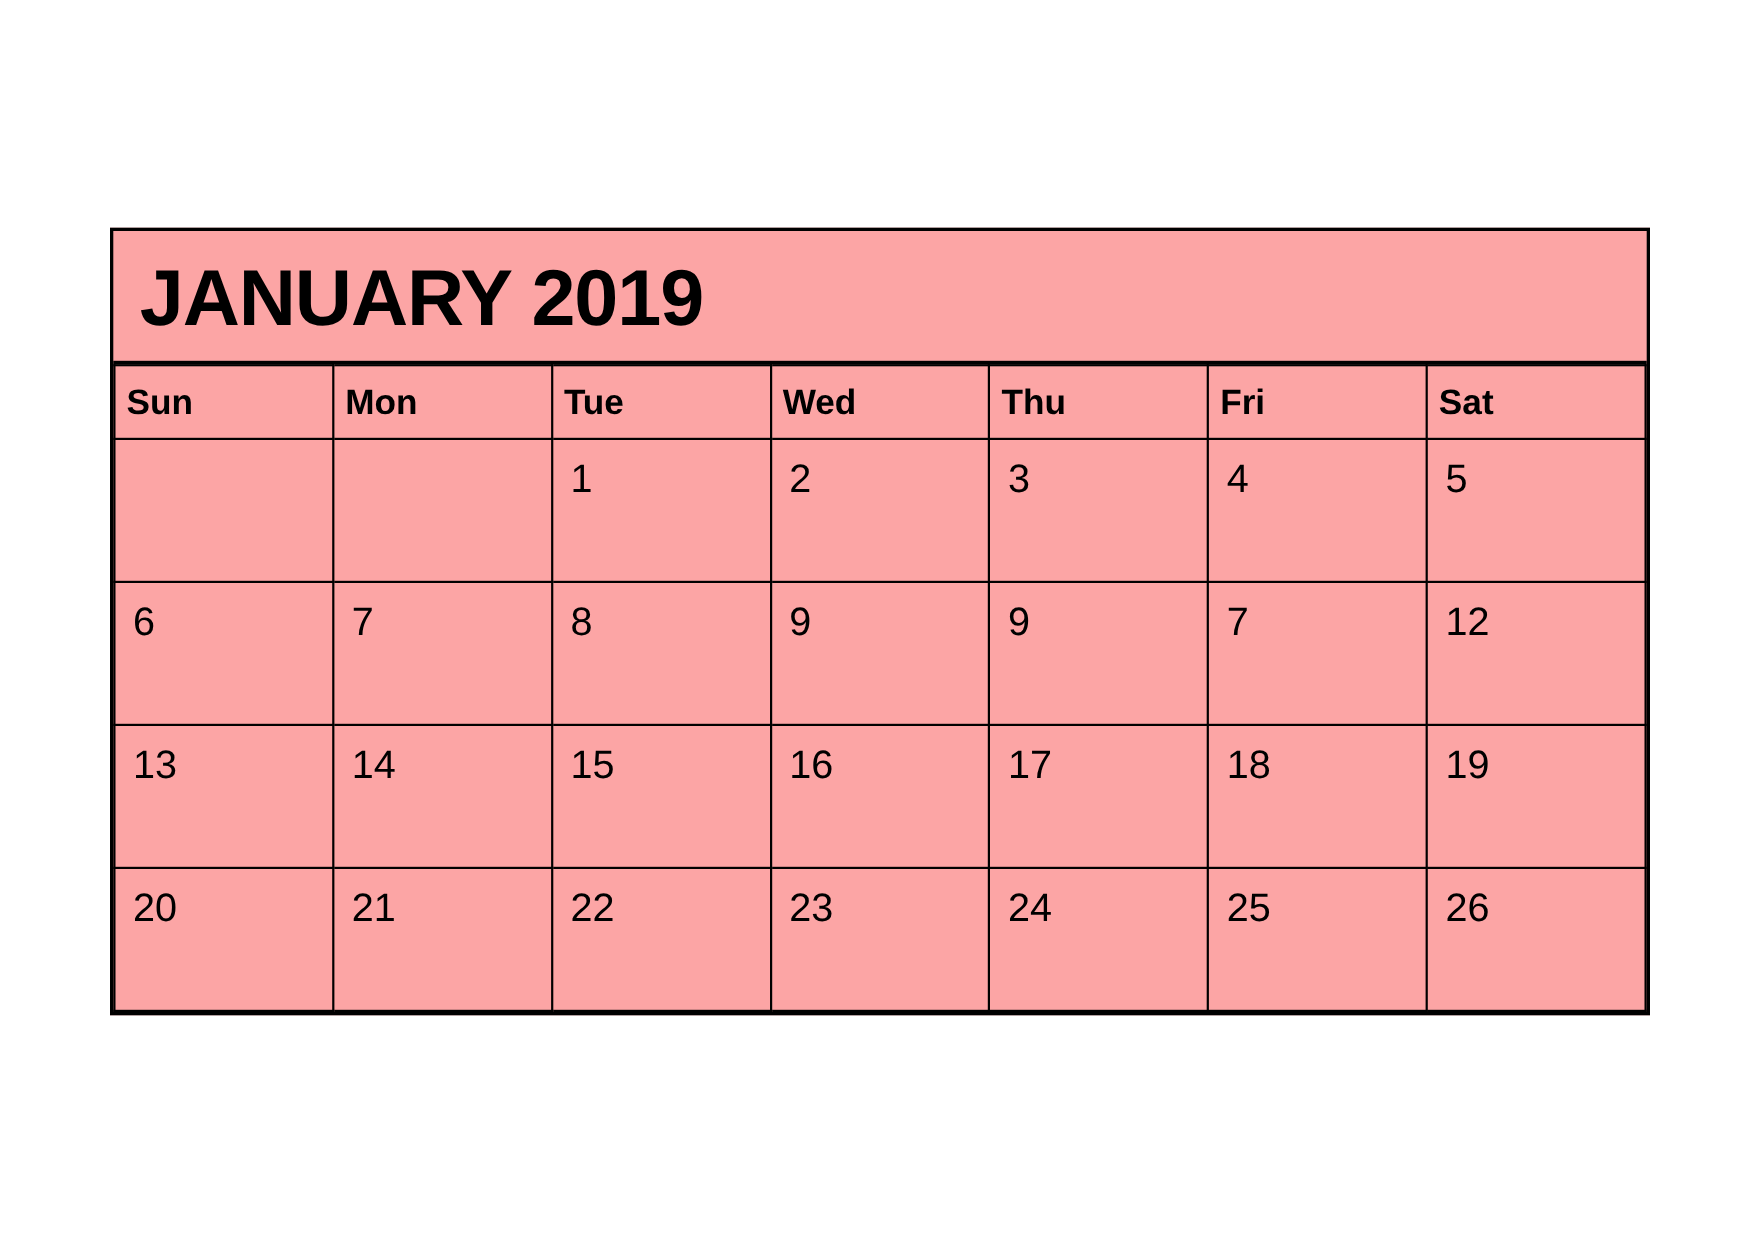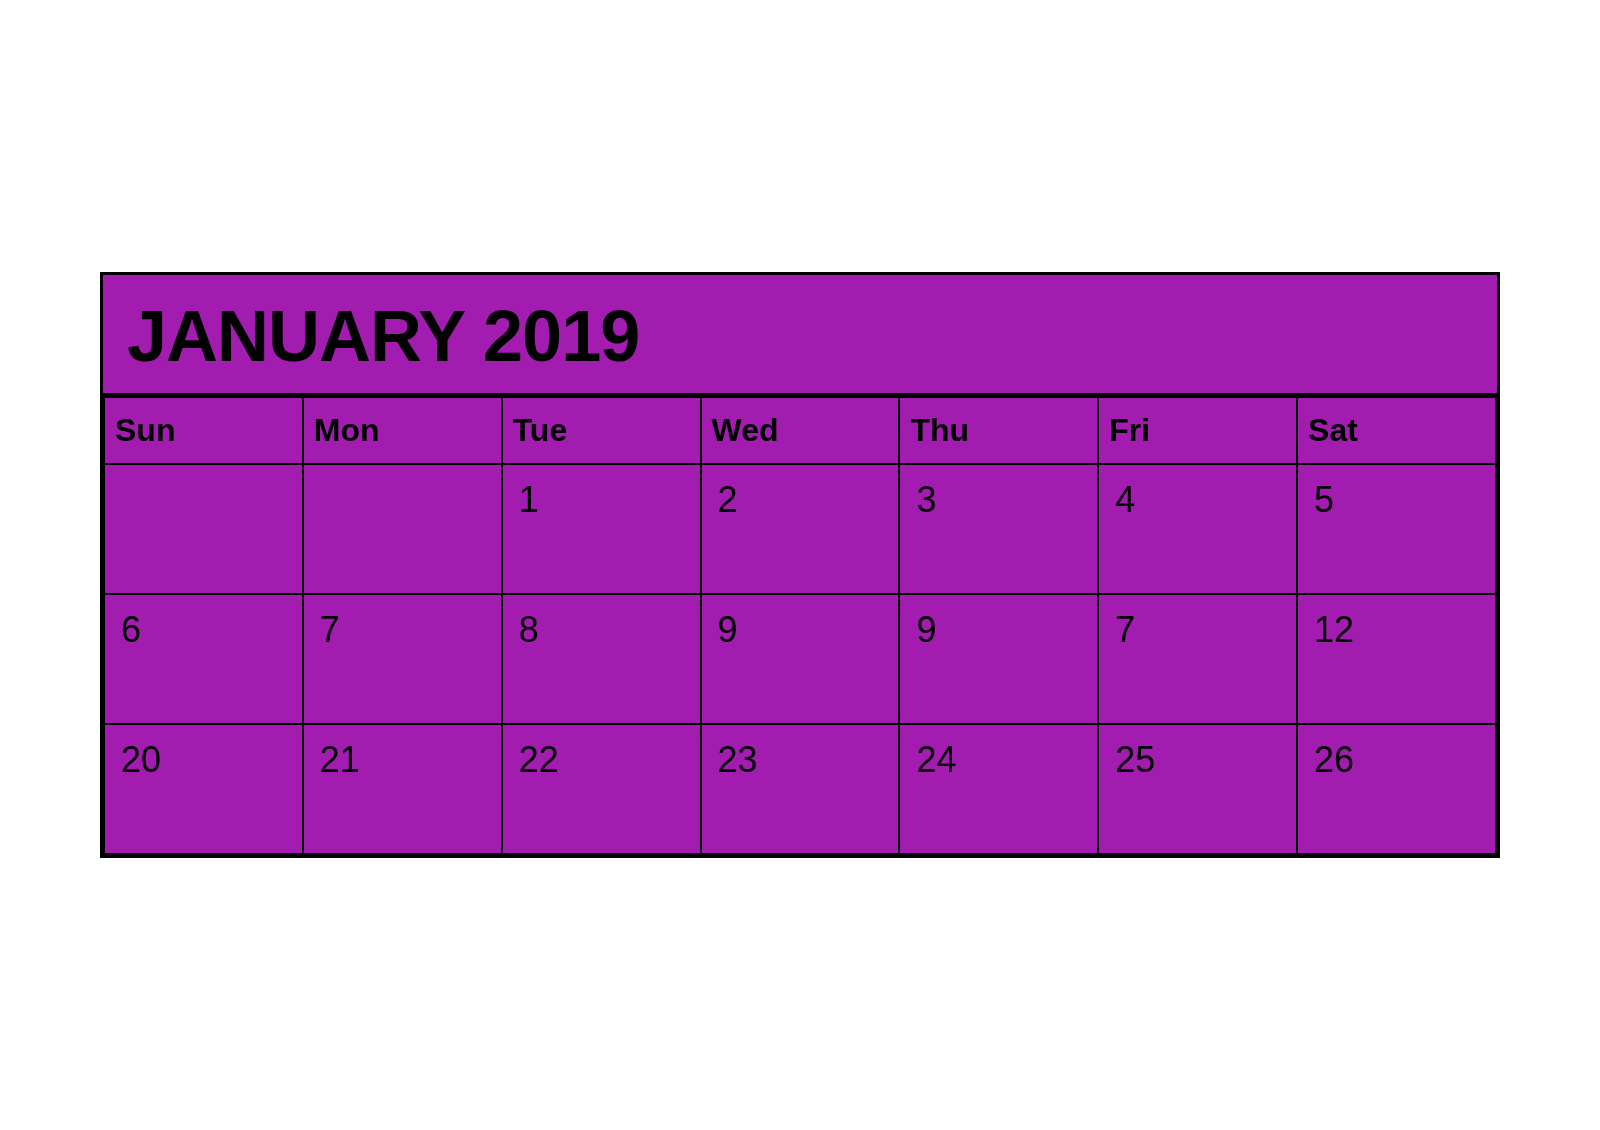--- a/index.html
+++ b/index.html
@@ -14,21 +14,21 @@
       justify-content: center;
       align-items: center;
       min-height: 1130px;
       width: 1600px;
       font-family: Arial, sans-serif;
     }
 
     .calendar-container {
       width: 1400px;
       border: 3px solid #000;
-      background: #a21caf;
+      background: #fca5a5;
     }
 
     .calendar-title {
       font-size: 72px;
       font-weight: bold;
       padding: 20px 24px 16px 24px;
       border-bottom: 3px solid #000;
       letter-spacing: -1px;
     }
 
@@ -115,20 +115,43 @@
           </td>
           <td>
             <span class="day-number">7</span>
           </td>
           <td>
             <span class="day-number">12</span>
           </td>
         </tr>
         <tr>
           <td>
+            <span class="day-number">13</span>
+          </td>
+          <td>
+            <span class="day-number">14</span>
+          </td>
+          <td>
+            <span class="day-number">15</span>
+          </td>
+          <td>
+            <span class="day-number">16</span>
+          </td>
+          <td>
+            <span class="day-number">17</span>
+          </td>
+          <td>
+            <span class="day-number">18</span>
+          </td>
+          <td>
+            <span class="day-number">19</span>
+          </td>
+        </tr>
+        <tr>
+          <td>
             <span class="day-number">20</span>
           </td>
           <td>
             <span class="day-number">21</span>
           </td>
           <td>
             <span class="day-number">22</span>
           </td>
           <td>
             <span class="day-number">23</span>

